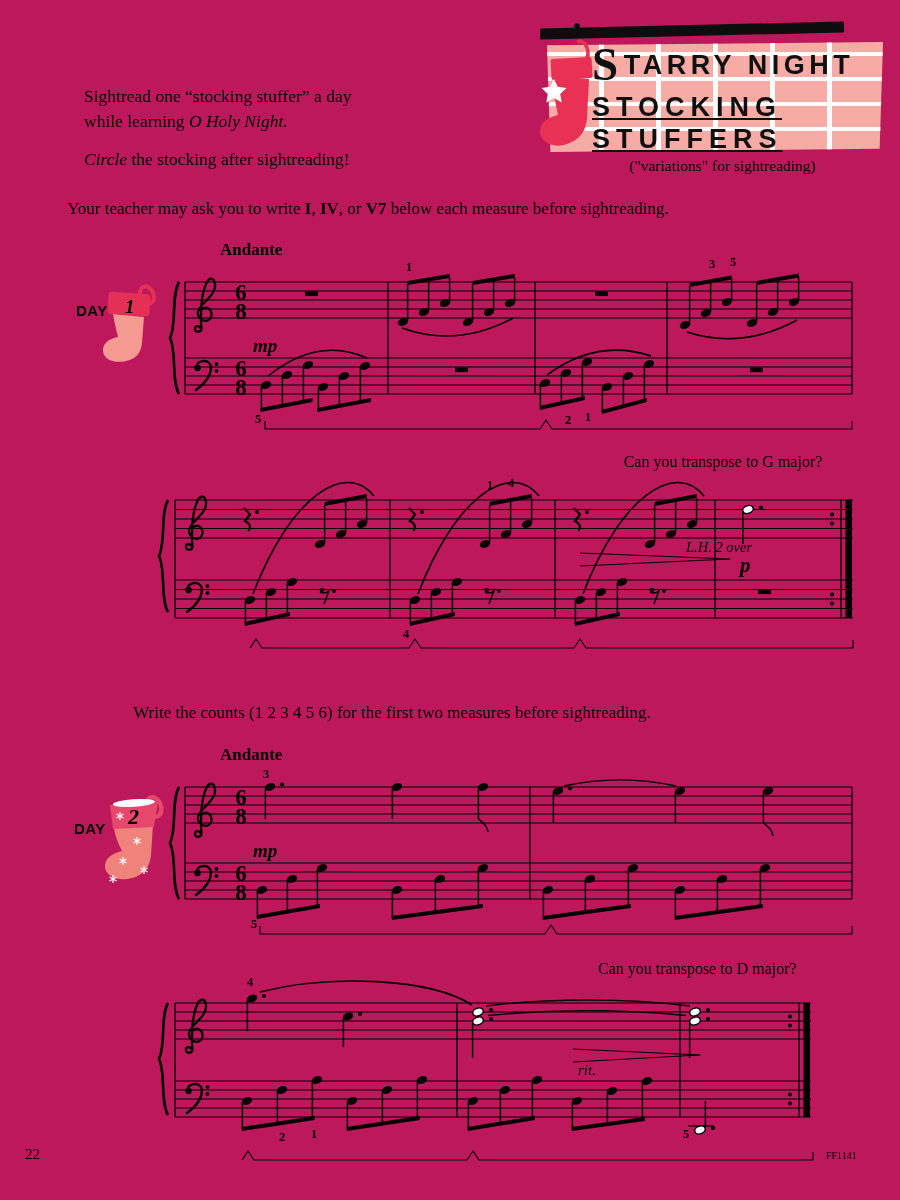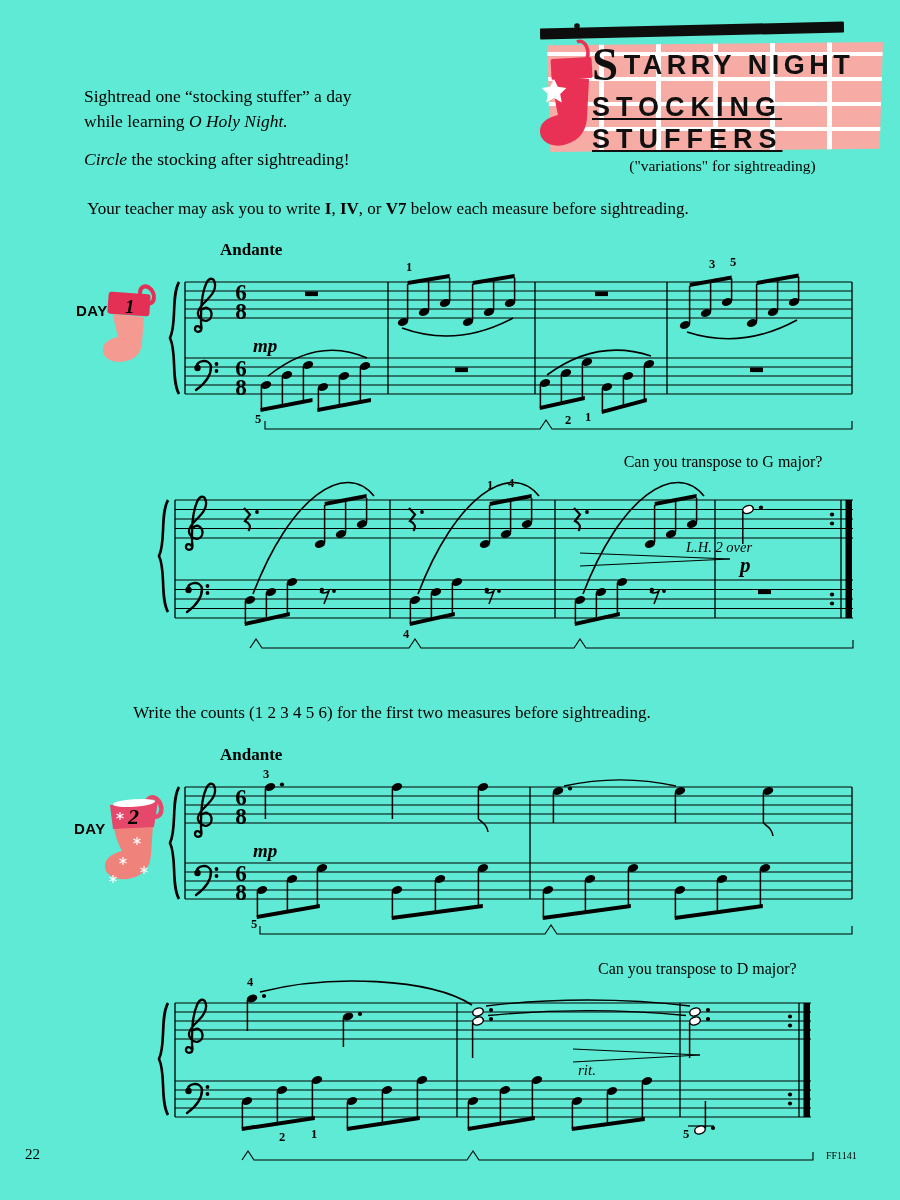--- a/index.html
+++ b/index.html
@@ -1,16 +1,16 @@
 <!DOCTYPE html>
 <html><head>
 <meta charset="utf-8">
 <style>
   html,body{margin:0;padding:0;background:#e9e9e9;}
-  #page{position:relative;width:900px;height:1200px;background:#5eead4;overflow:hidden;
+  #page{position:relative;width:900px;height:1200px;background:#be185d;overflow:hidden;
         font-family:"Liberation Serif",serif;color:#000;}
   .abs{position:absolute;}
   .it{font-style:italic;}
   .b{font-weight:bold;}
 
   
   #intro{left:84px;top:84px;font-size:17.5px;line-height:25px;width:400px;}
   #intro .line3{margin-top:13px;display:block;}
 
   
@@ -19,21 +19,21 @@
         background-image:
           repeating-linear-gradient(0deg, rgba(255,255,255,0) 0 21px, #ffffff 21px 25px),
           repeating-linear-gradient(90deg, rgba(255,255,255,0) 0 52px, #ffffff 52px 57px);
         clip-path:polygon(0 3%,100% 0,99% 97%,1% 100%);}
   #logo-title{left:592px;top:37px;width:270px;font-family:"Liberation Sans",sans-serif;font-weight:bold;color:#101010;}
   #logo-title .big-s{font-family:"Liberation Serif",serif;font-size:47px;font-weight:bold;vertical-align:-6px;margin-right:1px;}
   #logo-title .l1{font-size:27px;letter-spacing:4.5px;white-space:nowrap;}
   #logo-title .l2,#logo-title .l3{font-size:27px;letter-spacing:6px;line-height:32px;white-space:nowrap;text-decoration:underline;}
   #logo-sub{left:590px;top:157px;width:265px;font-size:15.5px;text-align:center;}
 
-  #instr1{left:0;top:199px;width:736px;font-size:17px;text-align:center;padding-left:20px;}
+  #instr1{left:0;top:199px;width:736px;font-size:17px;text-align:center;}
   #instr2{left:0;top:703px;width:784px;font-size:17px;text-align:center;}
 
   .day-label{font-family:"Liberation Sans",sans-serif;font-weight:bold;font-size:15px;letter-spacing:.5px;}
   #day1-label{left:76px;top:302px;}
   #day2-label{left:74px;top:820px;}
 
   .prompt{font-size:16px;}
   #prompt-g{left:608px;top:453px;width:230px;text-align:center;}
   #prompt-d{left:598px;top:960px;width:240px;text-align:left;}
 

